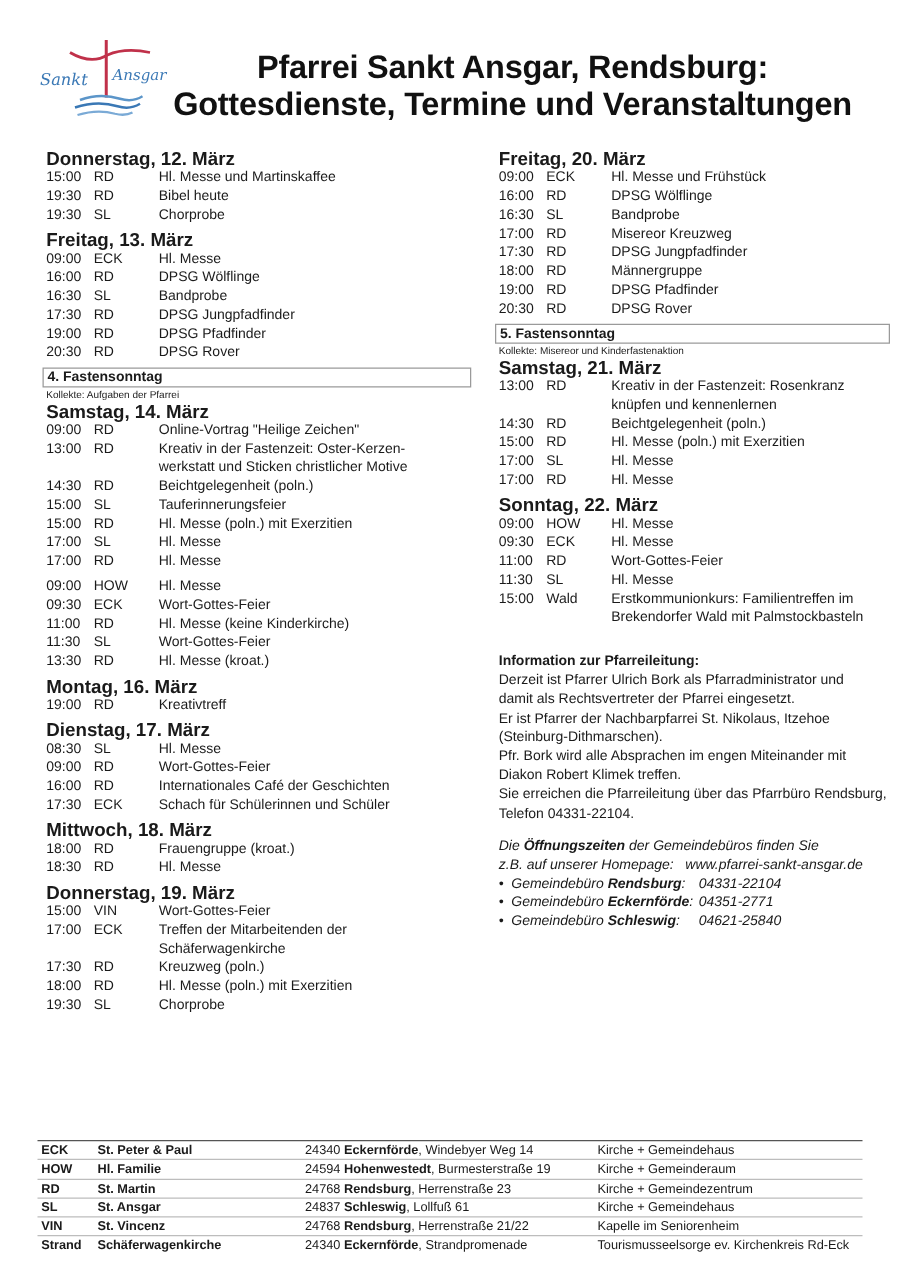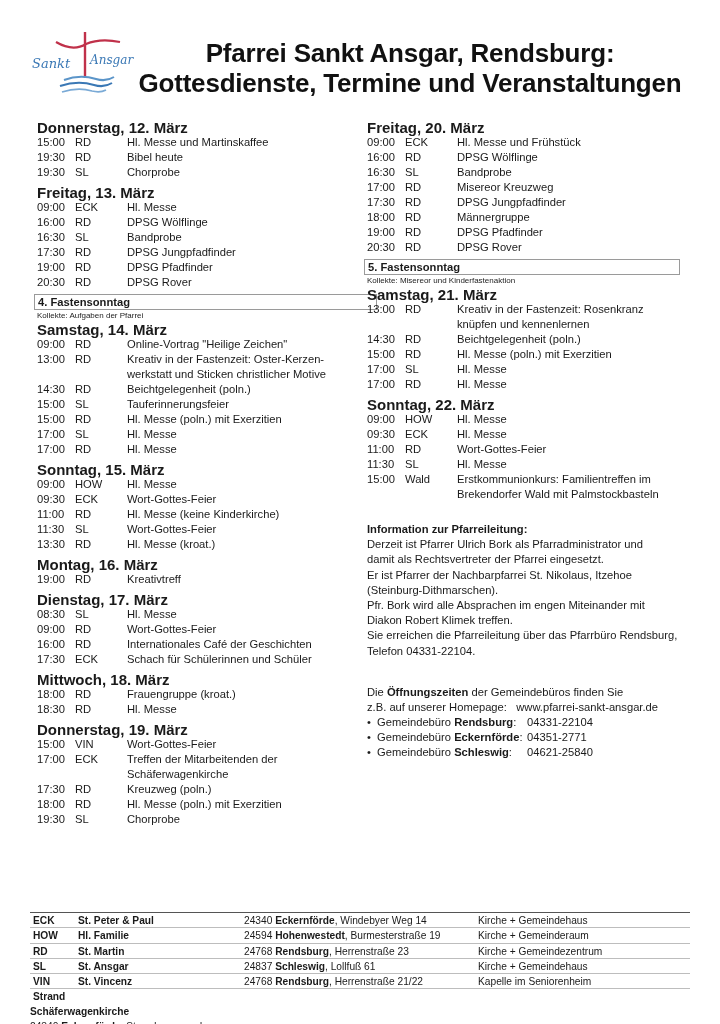--- a/index.html
+++ b/index.html
@@ -6,45 +6,45 @@
   html, body { width: 720px; height: 1024px; background: #ffffff; overflow: hidden; }
   body { font-family: "Liberation Sans", sans-serif; color: #1a1a1a; position: relative; }
 
   .header { position: absolute; top: 28px; left: 0; width: 720px; height: 80px; }
   .logo { position: absolute; left: 28px; top: 2px; width: 115px; height: 70px; }
   .title { position: absolute; left: 130px; top: 10px; width: 560px; text-align: center;
            font-weight: bold; font-size: 26px; line-height: 30px; color: #111; letter-spacing: -0.2px; }
 
   .col { position: absolute; top: 120px; font-size: 11.2px; line-height: 15px; }
   .col-left { left: 37px; width: 310px; }
-  .col-right { left: 367px; width: 315px; }
+  .col-right { left: 399px; width: 315px; }
 
   .day { margin-bottom: 5px; }
   .day-title { font-weight: bold; font-size: 15px; line-height: 15px; margin-bottom: 0; }
   .ev { display: flex; }
   .ev .t { width: 38px; flex: none; }
   .ev .l { width: 52px; flex: none; }
   .ev .d { flex: 1; }
 
   .sunday-box { border: 1px solid #9a9a9a; font-weight: bold; padding: 0 3px; line-height: 14px; margin-top: -1px; }
   .col-left .sunday-box { margin-left: -3px; width: 343px; }
   .col-right .sunday-box { margin-left: -3px; width: 316px; }
   .kollekte { font-size: 8px; line-height: 11px; margin-bottom: 1px; color: #222; }
 
   .info { margin-top: 20px; }
   .info-title { font-weight: bold; }
   .info p { line-height: 15.2px; }
-  .offices { margin-top: 26px; }
+  .offices { margin-top: 11px; font-style: italic; }
   .office { display: flex; line-height: 15.2px; }
   .office .b { width: 10px; flex: none; }
   .office .lbl { width: 150px; flex: none; }
 
   .footer { position: absolute; left: 30px; top: 912px; width: 660px; border-top: 1px solid #555; font-size: 10.2px; }
   .frow { display: flex; height: 15.3px; line-height: 15px; border-bottom: 1px solid #bdbdbd; }
-  .frow:last-child { border-bottom: none; flex-direction: column; }
+  .frow:last-child { border-bottom: none; }
   .frow .c1 { width: 48px; padding-left: 3px; font-weight: bold; }
   .frow .c2 { width: 166px; font-weight: bold; }
   .frow .c3 { width: 234px; }
   .frow .c4 { flex: 1; }
 </style>
 </head>
 <body>
 
 <div class="header">
   <svg class="logo" viewBox="0 0 115 70">
@@ -148,21 +148,20 @@
         <span class="l">SL</span>
         <span class="d"><span>Hl. Messe</span></span>
       </div>
       <div class="ev">
         <span class="t">17:00</span>
         <span class="l">RD</span>
         <span class="d"><span>Hl. Messe</span></span>
       </div>
     </div>
     <div class="day">
-      <div class="day-title">Sonntag, 15. März</div>
       <div class="ev">
         <span class="t">09:00</span>
         <span class="l">HOW</span>
         <span class="d"><span>Hl. Messe</span></span>
       </div>
       <div class="ev">
         <span class="t">09:30</span>
         <span class="l">ECK</span>
         <span class="d"><span>Wort-Gottes-Feier</span></span>
       </div>

